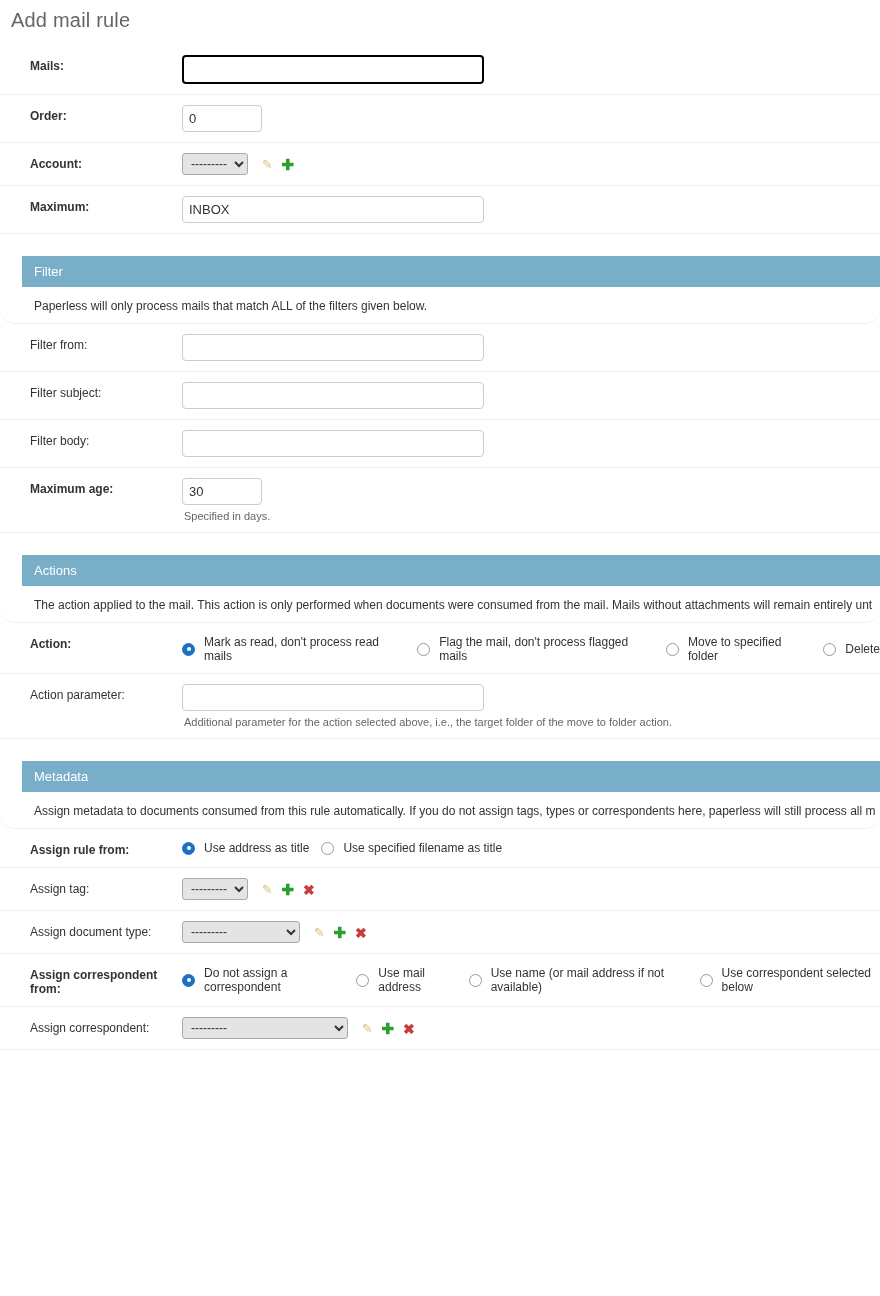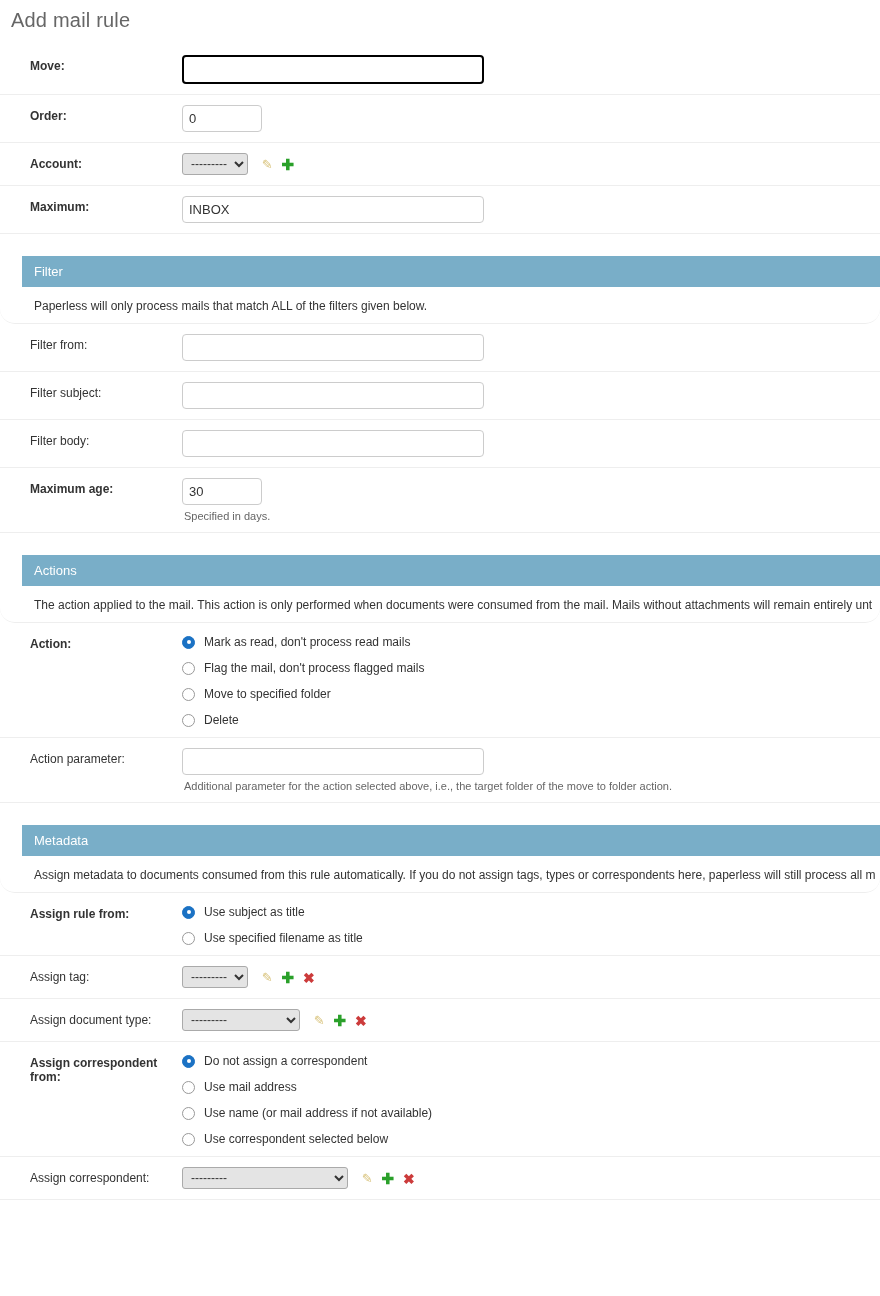--- a/index.html
+++ b/index.html
@@ -124,21 +124,21 @@
   .help-text {
     font-size: 11px;
     color: #666;
     margin-top: 5px;
     padding-left: 2px;
   }
 
   
   .radio-list {
     display: flex;
-    flex-direction: column;
+    flex-direction: row;
     gap: 12px;
     padding-top: 2px;
   }
   .radio-item {
     display: flex;
     align-items: center;
     gap: 9px;
     font-size: 12px;
     color: #333;
   }
@@ -169,21 +169,21 @@
   }
 </style>
 </head>
 <body>
 
 <div class="page">
 
   <h1 class="page-title">Add mail rule</h1>
 
   <div class="form-row">
-    <div class="label-cell bold">Move:</div>
+    <div class="label-cell bold">Mails:</div>
     <div class="field-cell">
       <input class="wide focused" type="text" value="" style="">
     </div>
   </div>
 
   <div class="form-row">
     <div class="label-cell bold">Order:</div>
     <div class="field-cell">
       <input class="narrow" type="text" value="0" style="">
     </div>
@@ -283,21 +283,21 @@
   <div class="section">
     <div class="section-header">Metadata</div>
     <div class="section-desc">Assign metadata to documents consumed from this rule automatically. If you do not assign tags, types or correspondents here, paperless will still process all m</div>
 
     <div class="form-row">
       <div class="label-cell bold">Assign rule from:</div>
       <div class="field-cell">
         <div class="radio-list">
           <div class="radio-item">
             <span class="radio checked"></span>
-            <span>Use subject as title</span>
+            <span>Use address as title</span>
           </div>
           <div class="radio-item">
             <span class="radio"></span>
             <span>Use specified filename as title</span>
           </div>
         </div>
       </div>
     </div>
 
     <div class="form-row">

